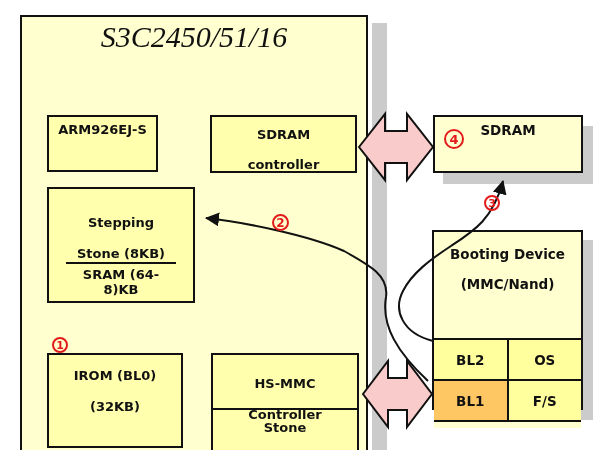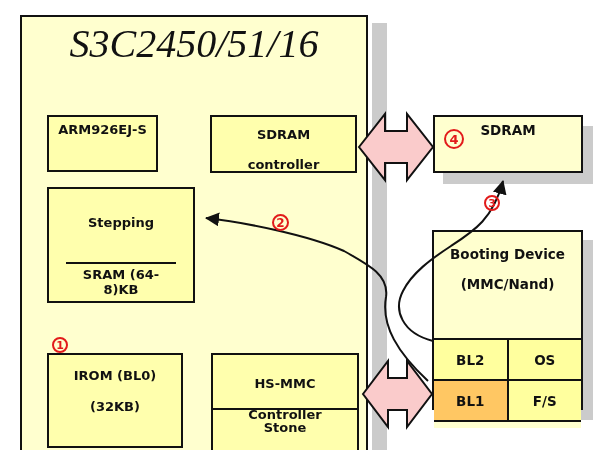--- a/index.html
+++ b/index.html
@@ -18,21 +18,21 @@
   .booting-shadow  { left:442px; top:240px; width:151px; height:180px; }
 
   
   .soc {
     left:20px; top:15px; width:348px; height:445px;
     background:var(--soc-fill,#ffffcf); border:2px solid #111; z-index:2;
   }
   .soc-title {
     left:30px; top:20px; width:328px; text-align:center;
     font-family:"Liberation Serif","DejaVu Serif",serif;
-    font-style:italic; font-size:40px; z-index:3; letter-spacing:0px;
+    font-style:italic; font-size:30px; z-index:3; letter-spacing:0px;
   }
 
   
   .blk {
     background:var(--inner-fill,#ffffad); border:2px solid #111; z-index:3;
     text-align:center; font-weight:bold; font-size:13px;
   }
   .blk .ln { display:block; }
 
   .arm       { left:47px;  top:115px; width:111px; height:57px;  padding-top:5px; }
@@ -106,20 +106,21 @@
   </div>
 
   <div class="abs blk sdramctrl">
     <span class="ln">SDRAM</span>
     <span class="ln">controller</span>
   </div>
 
   <div class="abs blk stepping">
     <div class="sect-top">
       <span class="ln">Stepping</span>
+      <span class="ln">Stone (8KB)</span>
     </div>
     <div class="sect-bot">
       <span class="ln">SRAM (64-8)KB</span>
     </div>
   </div>
 
   <div class="abs blk irom">
     <span class="ln">IROM (BL0)</span>
     <span class="ln">(32KB)</span>
   </div>

